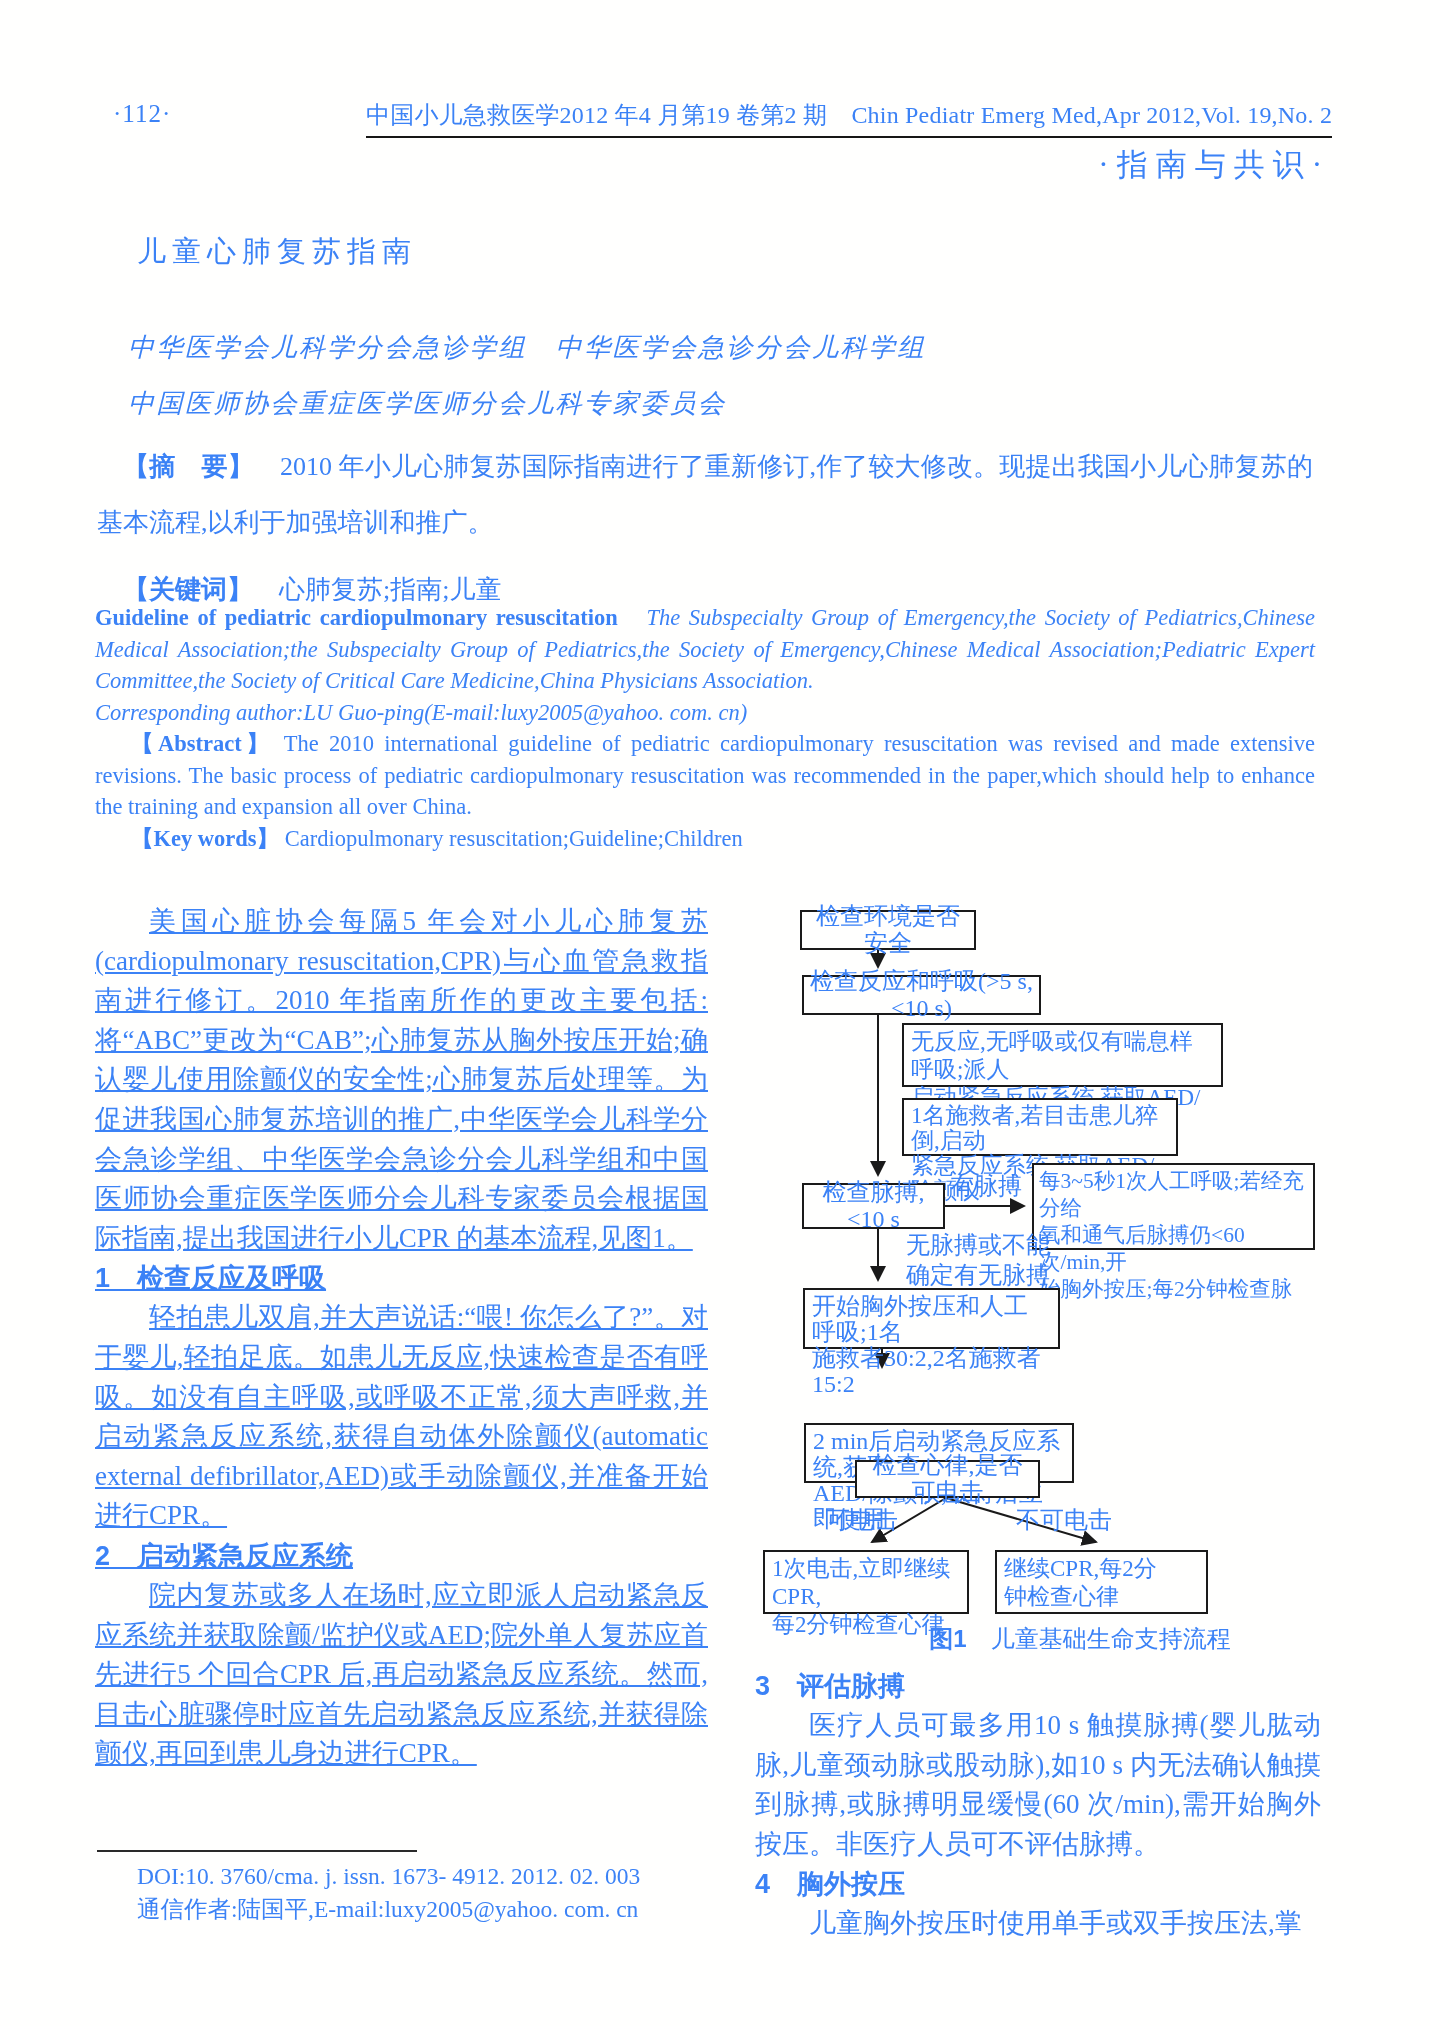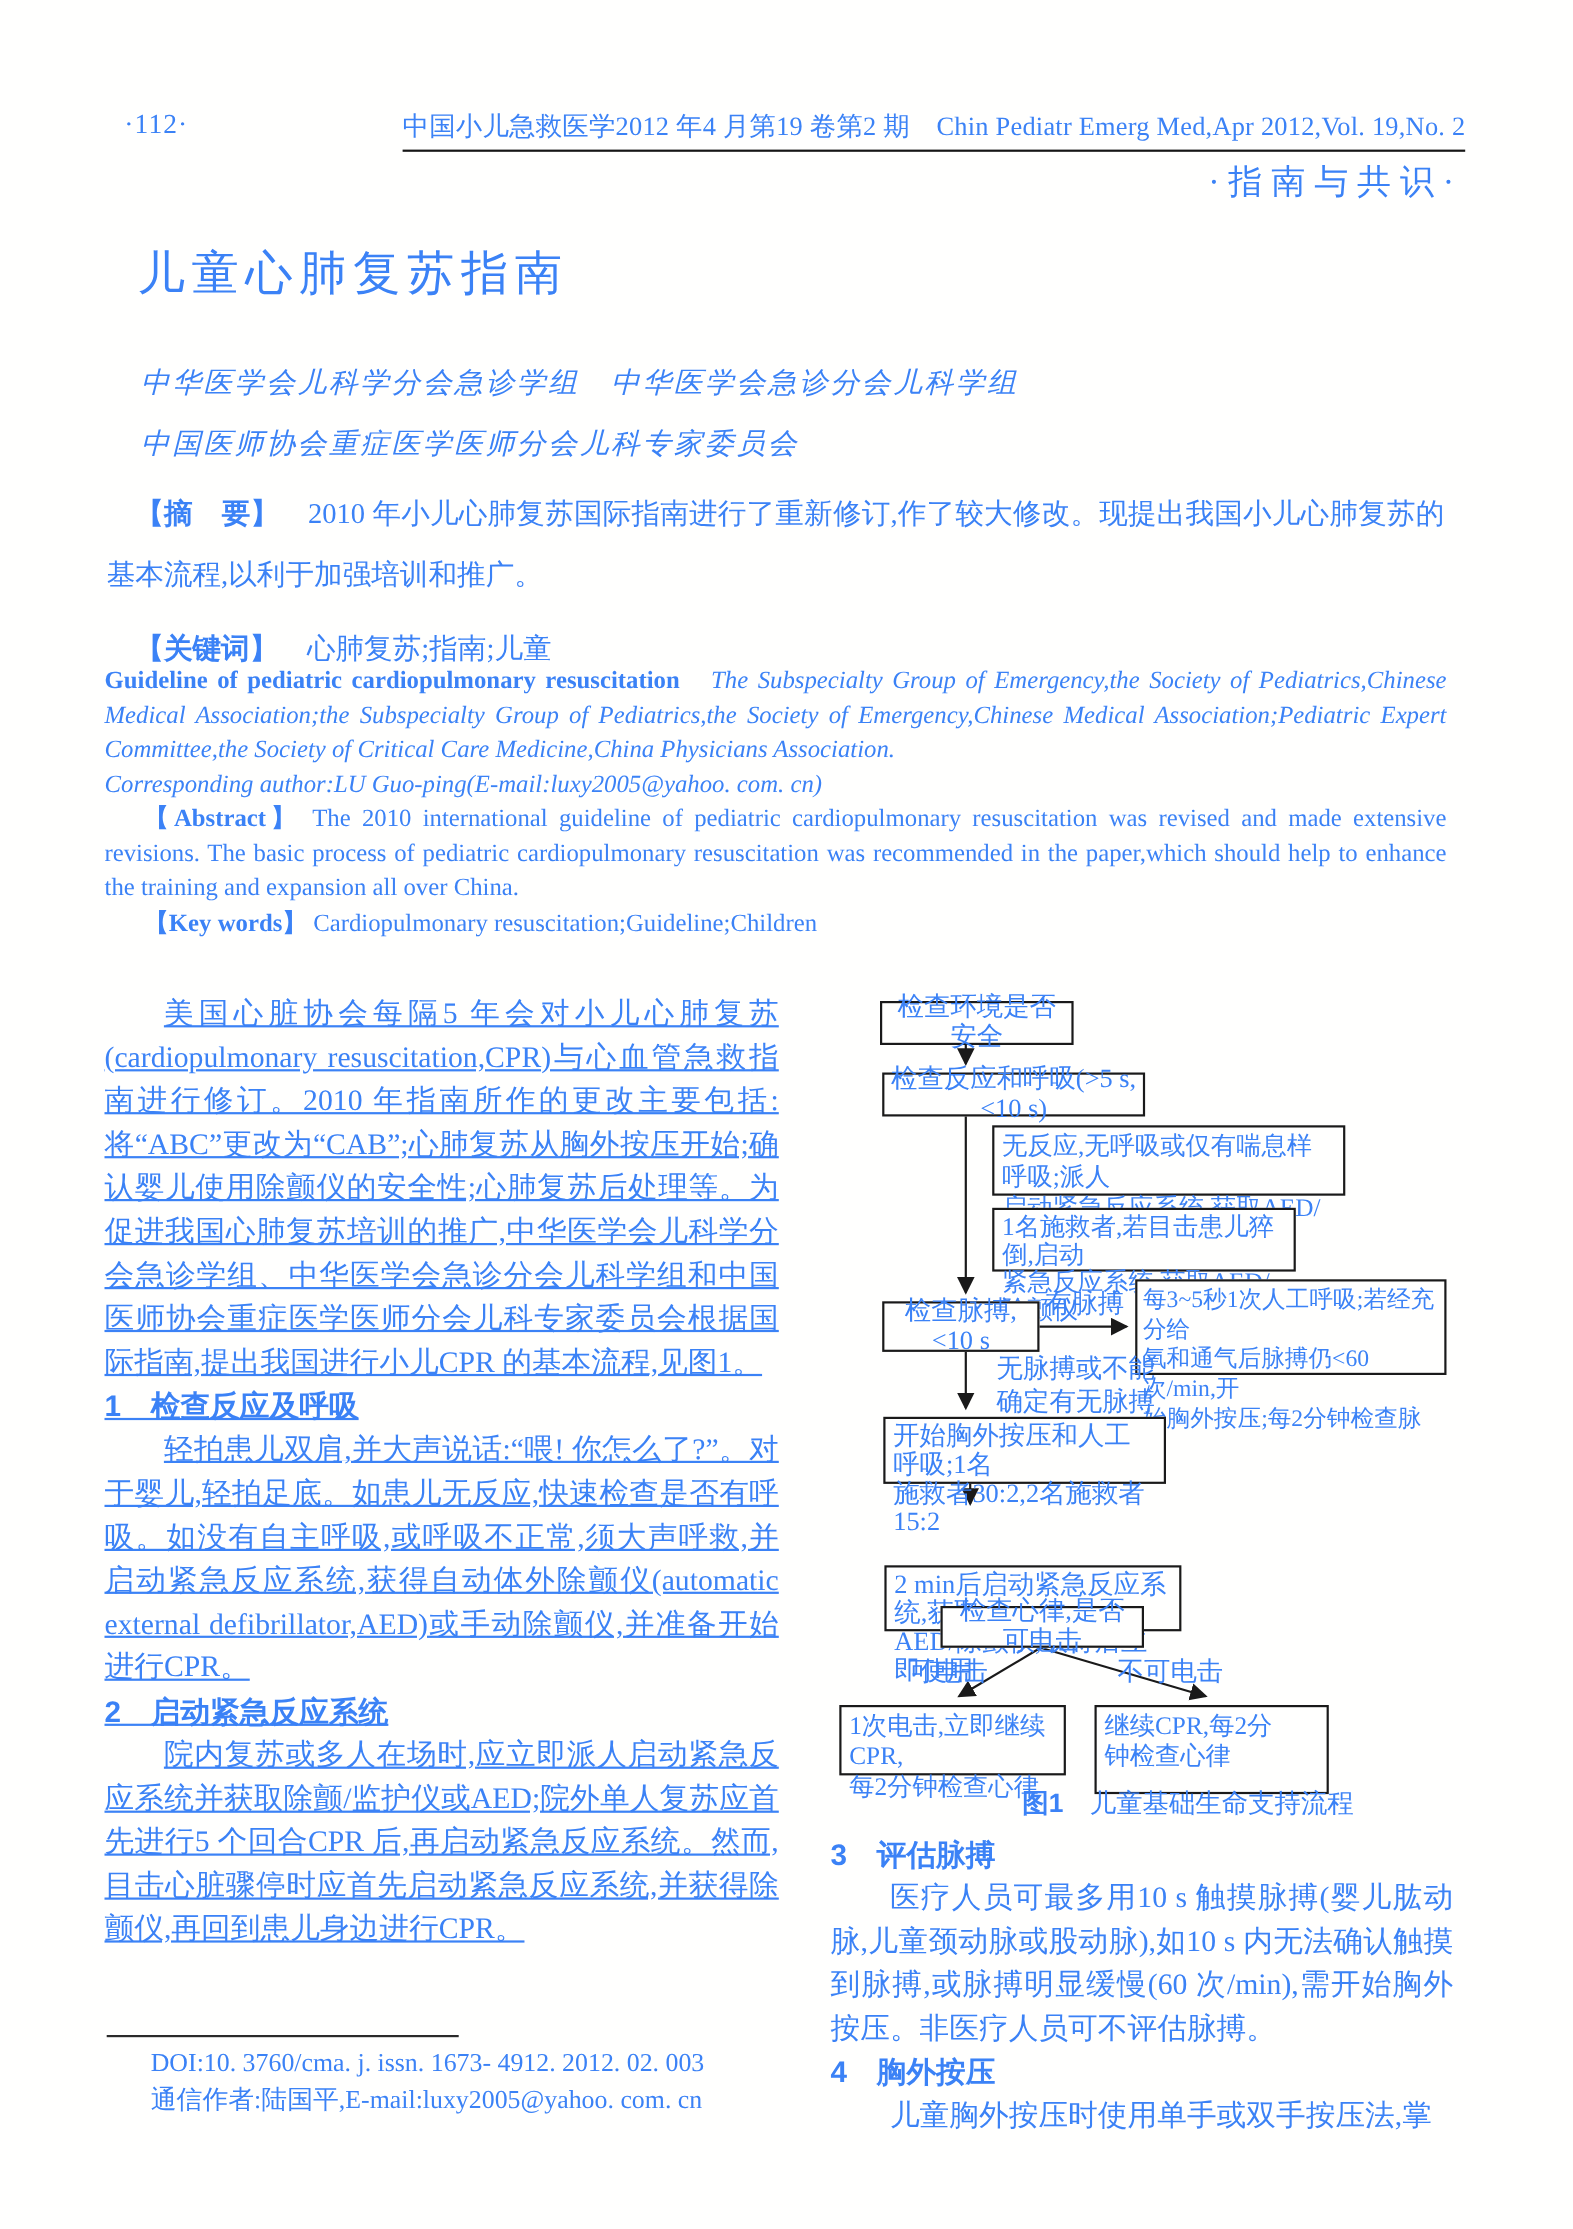--- a/index.html
+++ b/index.html
@@ -2,21 +2,21 @@
 <html><head>
 <meta charset="utf-8">
 <style>
   html,body{margin:0;padding:0;background:#ffffff;}
   .page{position:relative;width:1430px;height:2026px;background:#fffffe;overflow:hidden;
         font-family:"Liberation Serif","DejaVu Serif",serif;color:#3b82f6;}
   .pageno{position:absolute;left:113px;top:100px;font-size:25px;letter-spacing:1px;}
   .jline{position:absolute;left:366px;top:99px;font-size:24px;padding-bottom:5px;
          border-bottom:2px solid #161616;letter-spacing:0.2px;white-space:nowrap;}
   .seclabel{position:absolute;right:100px;top:144px;font-size:31px;letter-spacing:8px;white-space:nowrap;}
-  .title{position:absolute;left:125px;top:220px;margin:0;font-size:43px;font-weight:normal;letter-spacing:6px;}
+  .title{position:absolute;left:125px;top:220px;margin:12px;font-size:29px;font-weight:normal;letter-spacing:6px;}
   .affil{position:absolute;left:128px;font-size:26px;font-style:italic;letter-spacing:2.5px;white-space:nowrap;}
   .affil1{top:330px;} .affil2{top:386px;}
   .hei{font-family:"Liberation Sans","DejaVu Sans",sans-serif;font-weight:bold;font-style:normal;}
   .abscn{position:absolute;left:97px;top:438px;width:1216px;font-size:26px;line-height:56px;text-align:justify;}
   .abscn p{margin:0;text-indent:26px;}
   .abscn .kw{margin-top:10px;}
   .absen{position:absolute;left:95px;top:602px;width:1220px;font-size:22.5px;line-height:31.5px;text-align:justify;}
   .absen p{margin:0;}
   .absen .ind{text-indent:36px;}
   .colL{position:absolute;left:95px;top:902px;width:613px;font-size:27px;line-height:39.6px;text-align:justify;text-decoration:underline;}
@@ -122,21 +122,21 @@
       <div>2 min后启动紧急反应系统,获取</div>
       <div>AED/除颤仪,取得后立即使用</div>
     </div>
     <div class="fb fb-c" style="left:95px;top:555px;width:185px;height:38px;">
       <span>检查心律,是否可电击</span>
     </div>
     <div class="fb" style="left:3px;top:645px;width:206px;height:64px;line-height:28px;">
       <div>1次电击,立即继续CPR,</div>
       <div>每2分钟检查心律</div>
     </div>
-    <div class="fb" style="left:235px;top:645px;width:213px;height:81px;line-height:28px;">
+    <div class="fb" style="left:235px;top:645px;width:213px;height:64px;line-height:28px;">
       <div>继续CPR,每2分</div>
       <div>钟检查心律</div>
     </div>
 
     <div class="flabel" style="left:190px;top:266px;">有脉搏</div>
     <div class="flabel" style="left:146px;top:325px;">
       <div>无脉搏或不能</div>
       <div>确定有无脉搏</div>
     </div>
     <div class="flabel" style="left:66px;top:600px;">可电击</div>

